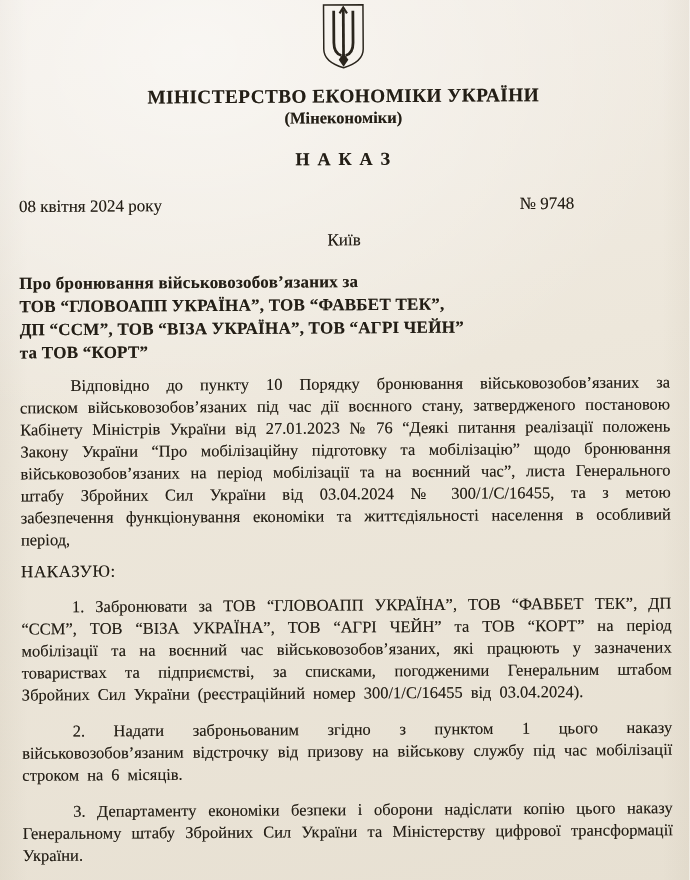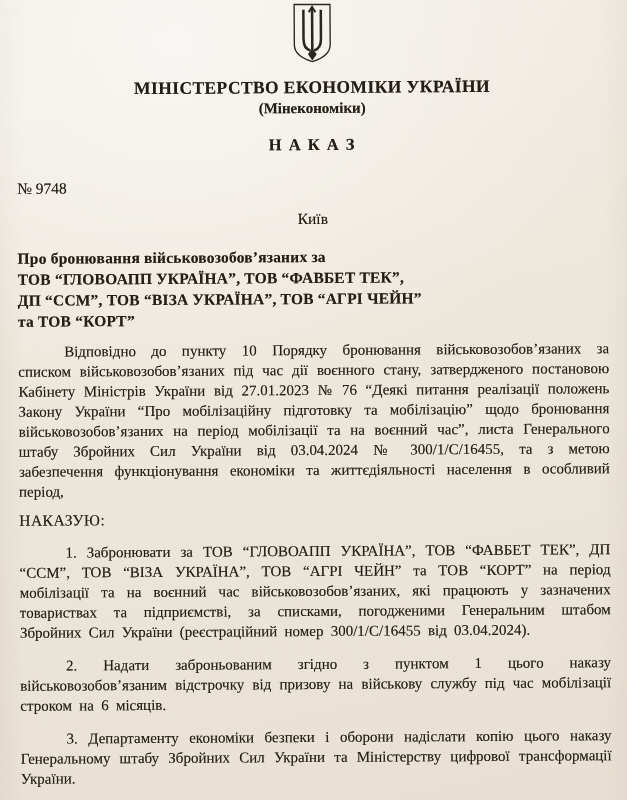--- a/index.html
+++ b/index.html
@@ -62,20 +62,21 @@
         <path d="M18.5 10.5 L22 5 L25.5 10.5" fill="none" stroke="#2a251d" stroke-width="2"></path>
         <path d="M22 47.5 L17.5 54 L22 60.5 L26.5 54 Z" fill="#2a251d"></path>
       </svg>
 
       <div class="ministry">МІНІСТЕРСТВО ЕКОНОМІКИ УКРАЇНИ</div>
       <div class="ministry-short">(Мінекономіки)</div>
       <div class="doc-type">Н А К А З</div>
     </header>
 
     <div class="meta">
+      <span>08 квітня 2024 року</span>
       <span>№ 9748</span>
     </div>
 
     <div class="city">Київ</div>
 
     <div class="subject">Про бронювання військовозобов’язаних за
 ТОВ “ГЛОВОАПП УКРАЇНА”, ТОВ “ФАВБЕТ ТЕК”,
 ДП “ССМ”, ТОВ “ВІЗА УКРАЇНА”, ТОВ “АГРІ ЧЕЙН”
 та ТОВ “КОРТ”</div>
 

